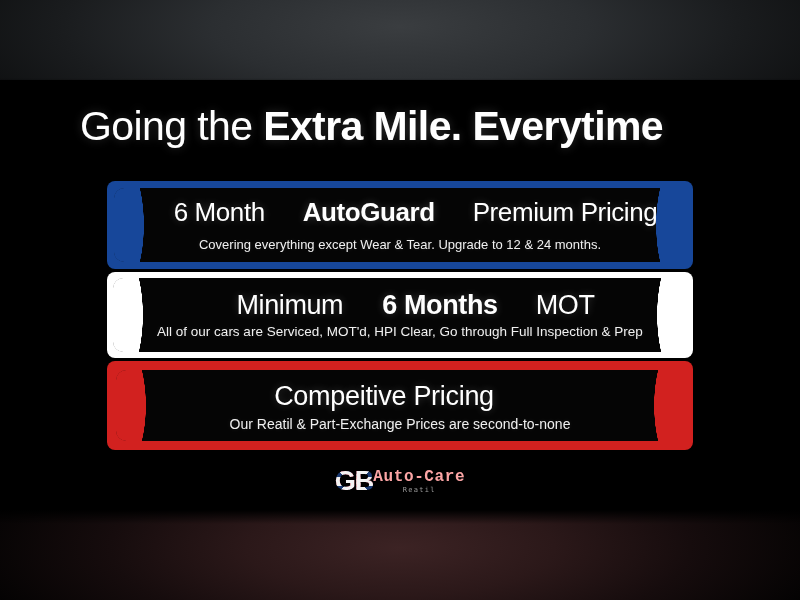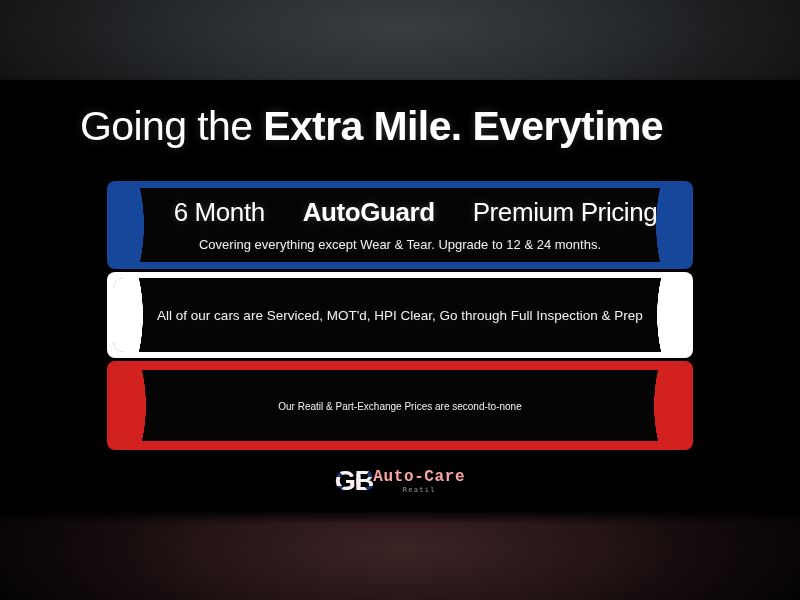--- a/index.html
+++ b/index.html
@@ -116,21 +116,21 @@
   #banner-mot .frame { background: #ffffff; }
   #banner-mot .inner { left: 6px; right: 6px; top: 6px; bottom: 6px; }
   #banner-mot .b-title { font-size: 27px; line-height: 32px; letter-spacing: -0.4px; }
   #banner-mot .b-sub { font-size: 13.5px; line-height: 18px; margin-top: 2px; }
 
   
   #banner-pricing { top: 361px; height: 89px; }
   #banner-pricing .frame { background: #d2211f; }
   #banner-pricing .inner { left: 9px; right: 9px; top: 9px; bottom: 9px; }
   #banner-pricing .b-title { font-size: 27px; line-height: 34px; letter-spacing: -0.3px; }
-  #banner-pricing .b-sub { font-size: 10px; line-height: 18px; margin-top: 2px; }
+  #banner-pricing .b-sub { font-size: 14px; line-height: 18px; margin-top: 2px; }
 
   
   .logo {
     position: absolute;
     left: 0; top: 468px; width: 800px;
     display: flex; align-items: center; justify-content: center;
     gap: 0;
   }
   .logo-gb {
     position: relative;
@@ -197,28 +197,34 @@
           <span class="heavy">6 Month</span><span class="light"> AutoGuard </span><span class="heavy">Premium Pricing</span>
         </div>
         <div class="b-sub">Covering everything except Wear &amp; Tear. Upgrade to 12 &amp; 24 months.</div>
       </div>
     </div>
   </div>
 
   <div class="banner" id="banner-mot">
     <div class="frame">
       <div class="inner">
+        <div class="b-title">
+          <span class="heavy">Minimum</span><span class="light"> 6 Months </span><span class="heavy">MOT</span>
+        </div>
         <div class="b-sub">All of our cars are Serviced, MOT'd, HPI Clear, Go through Full Inspection &amp; Prep</div>
       </div>
     </div>
   </div>
 
   <div class="banner" id="banner-pricing">
     <div class="frame">
       <div class="inner">
+        <div class="b-title">
+          <span class="heavy">Compeitive Pricing</span><span class="light"></span><span class="heavy"></span>
+        </div>
         <div class="b-sub">Our Reatil &amp; Part-Exchange Prices are second-to-none</div>
       </div>
     </div>
   </div>
 
   <div class="logo">
     <span class="logo-gb">GB</span>
     <span class="logo-text">
       <span class="logo-name">Auto-Care</span>
       <span class="logo-sub">Reatil</span>

